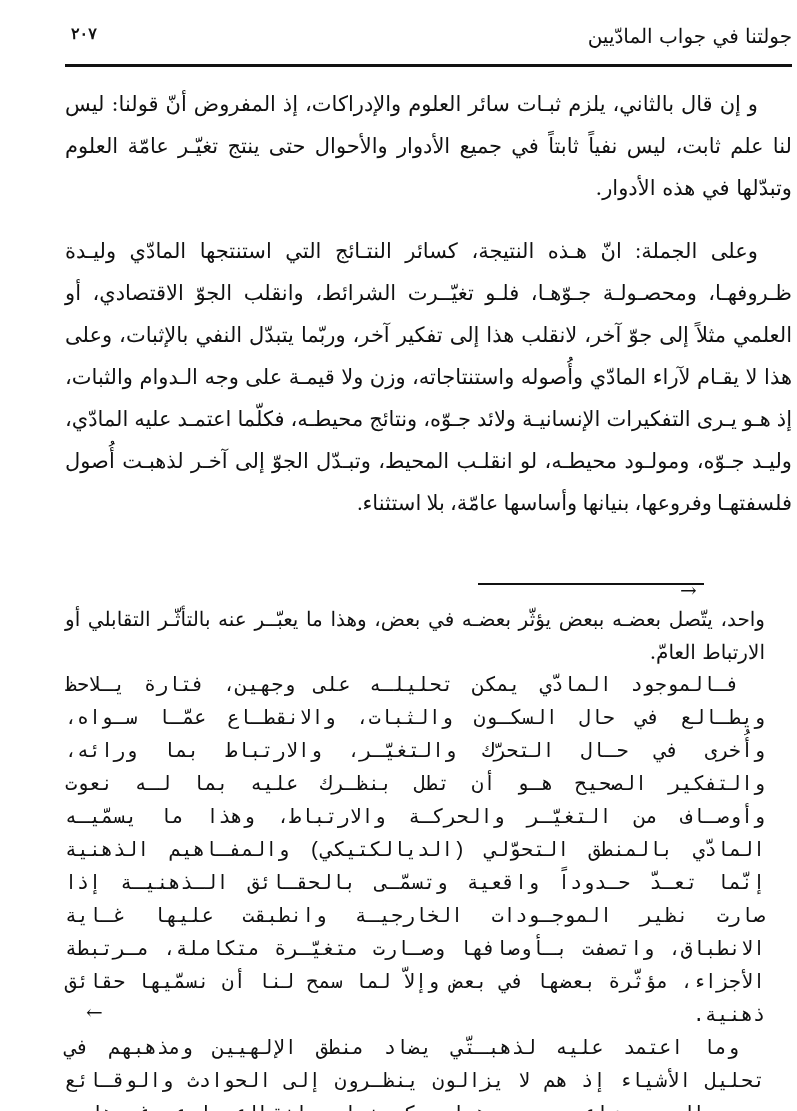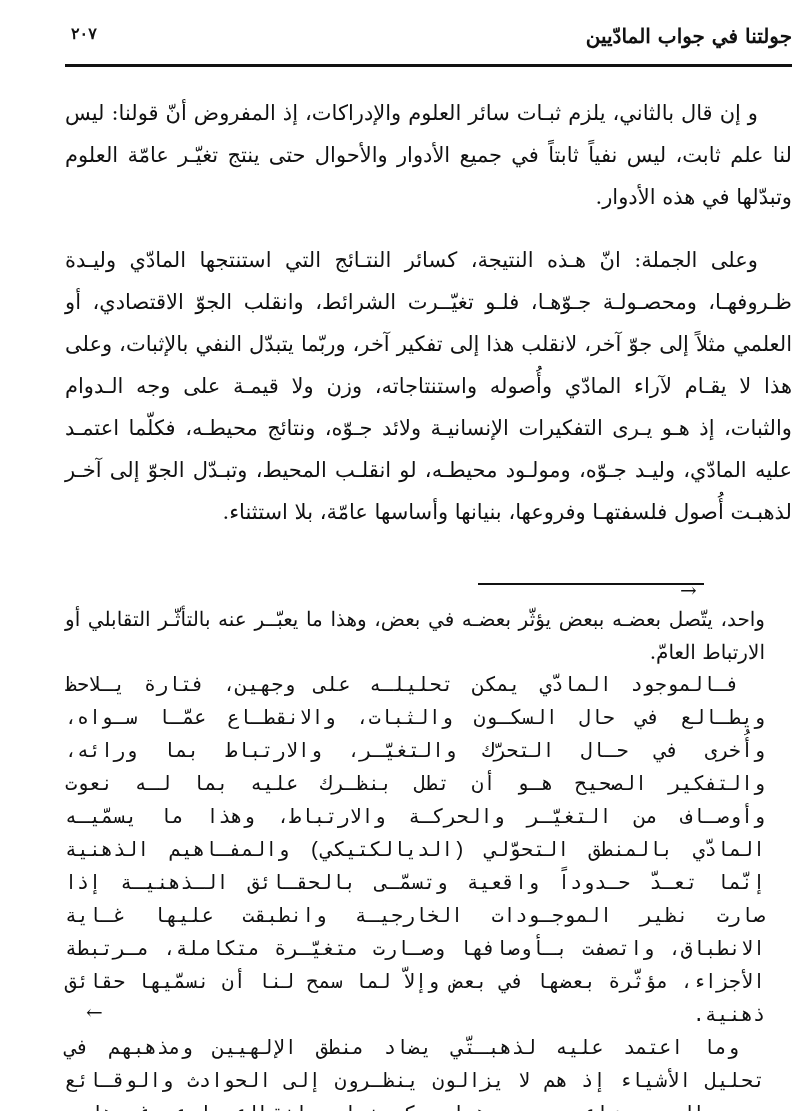--- a/index.html
+++ b/index.html
@@ -27,21 +27,21 @@
     top: 22px;
     width: 727px;
     height: 40px;
     direction: rtl;
   }
   .head-title {
     position: absolute;
     right: 0;
     top: 2px;
     font-size: 20px;
-    font-weight: bold;
+    font-weight: normal;
     white-space: nowrap;
   }
   .head-page {
     position: absolute;
     left: 6px;
     top: 2px;
     font-size: 16px;
     font-weight: bold;
     direction: rtl;
   }
@@ -49,33 +49,34 @@
     position: absolute;
     left: 65px;
     top: 64px;
     width: 727px;
     height: 0;
     border-top: 3px solid #111111;
   }
   .main-text {
     position: absolute;
     left: 65px;
-    top: 92px;
+    top: 83px;
     width: 727px;
     direction: rtl;
     text-align: justify;
     font-size: 21px;
     line-height: 42px;
   }
   .main-text p {
     margin: 0;
     text-indent: 34px;
   }
   .main-text p.gap {
     margin-top: 21px;
+    font-family: Liberation Serif, serif;
   }
   .fn-rule {
     position: absolute;
     left: 478px;
     top: 583px;
     width: 226px;
     border-top: 2px solid #111111;
   }
   .fn-arrow-top {
     position: absolute;

